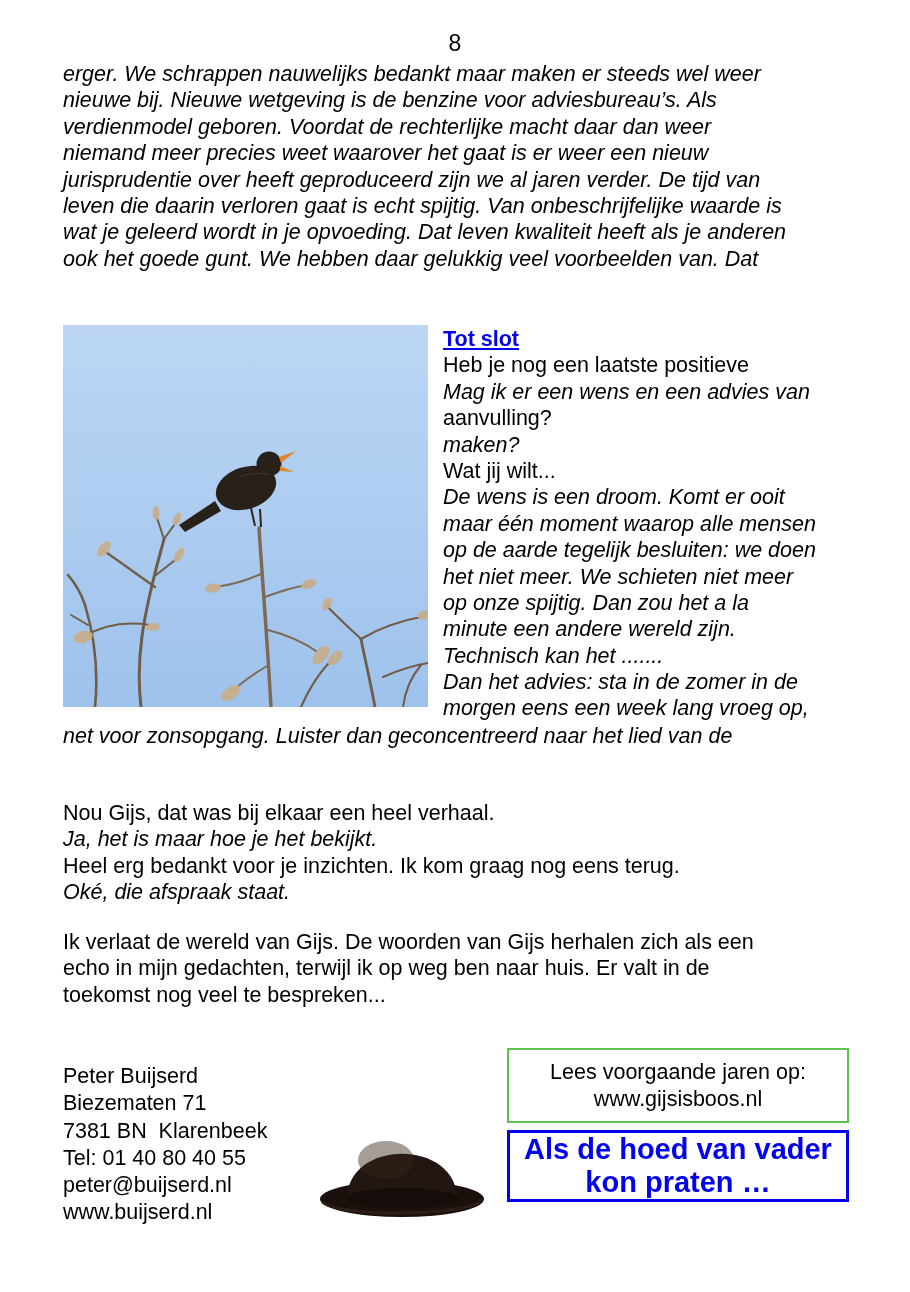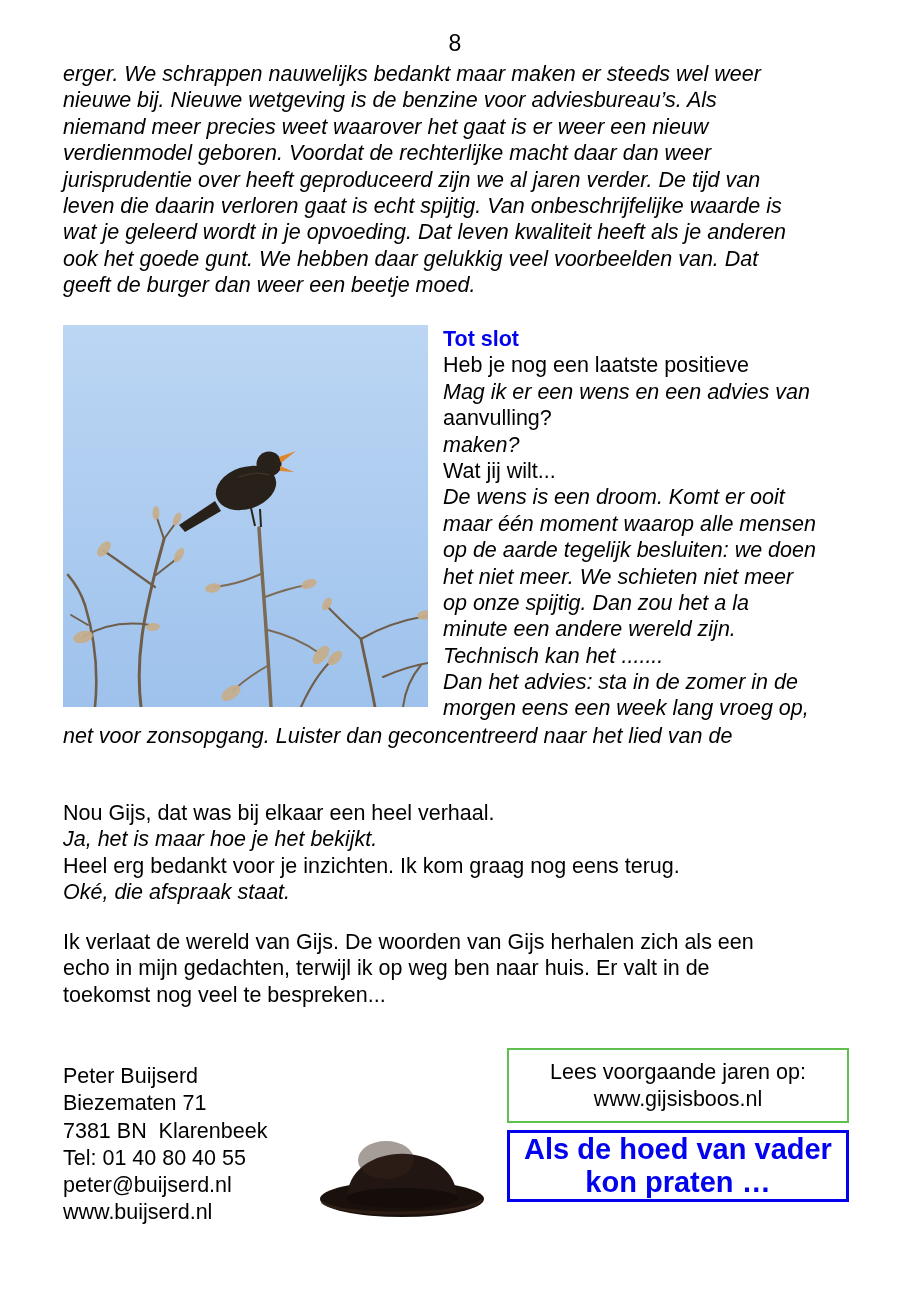--- a/index.html
+++ b/index.html
@@ -9,21 +9,21 @@
   }
   .line{height:26.4px;line-height:26.4px;font-size:21.5px;white-space:pre;}
   .i{font-style:italic;}
   .pagenum{
     position:absolute;top:30px;left:0;width:910px;text-align:center;
     font-size:23px;line-height:26px;
   }
   .intro{position:absolute;left:63px;top:61px;}
   .photo-wrap{position:absolute;left:63px;top:325px;width:365px;height:382px;}
   .rightcol{position:absolute;left:443px;top:326px;width:410px;}
-  .rightcol .heading{font-weight:bold;}
+  .rightcol .heading{font-weight:bold;text-decoration:underline;}
   .cont{position:absolute;left:63px;top:723px;}
   .dialogue{position:absolute;left:63px;top:800px;}
   .closing{position:absolute;left:63px;top:929px;}
   .contact{position:absolute;left:63px;top:1063px;}
   .contact .line{height:27.3px;line-height:27.3px;}
   .green-box{
     position:absolute;left:507px;top:1048px;width:342px;height:75px;
     border:2px solid #5fc04f;box-sizing:border-box;
     display:flex;flex-direction:column;justify-content:center;align-items:center;
   }
@@ -42,27 +42,26 @@
 </head>
 <body>
 
 <div class="page">
 
   <div class="pagenum">8</div>
 
   <div class="intro">
     <div class="line i">erger. We schrappen nauwelijks bedankt maar maken er steeds wel weer</div>
     <div class="line i">nieuwe bij. Nieuwe wetgeving is de benzine voor adviesbureau’s. Als</div>
+    <div class="line i">verdienmodel geboren. Voordat de rechterlijke macht daar dan weer</div>
     <div class="line i">niemand meer precies weet waarover het gaat is er weer een nieuw</div>
-    <div class="line i">verdienmodel geboren. Voordat de rechterlijke macht daar dan weer</div>
     <div class="line i">jurisprudentie over heeft geproduceerd zijn we al jaren verder. De tijd van</div>
     <div class="line i">leven die daarin verloren gaat is echt spijtig. Van onbeschrijfelijke waarde is</div>
     <div class="line i">wat je geleerd wordt in je opvoeding. Dat leven kwaliteit heeft als je anderen</div>
     <div class="line i">ook het goede gunt. We hebben daar gelukkig veel voorbeelden van. Dat</div>
-    <div class="line i">geeft de burger dan weer een beetje moed.</div>
   </div>
 
   <div class="photo-wrap">
     <svg width="365" height="382" viewBox="0 0 365 382" xmlns="http://www.w3.org/2000/svg">
       <defs>
         <linearGradient id="sky" x1="0" y1="0" x2="0" y2="1">
           <stop offset="0" stop-color="#bcd6f4"></stop>
           <stop offset="1" stop-color="#9ec2ec"></stop>
         </linearGradient>
       </defs>

